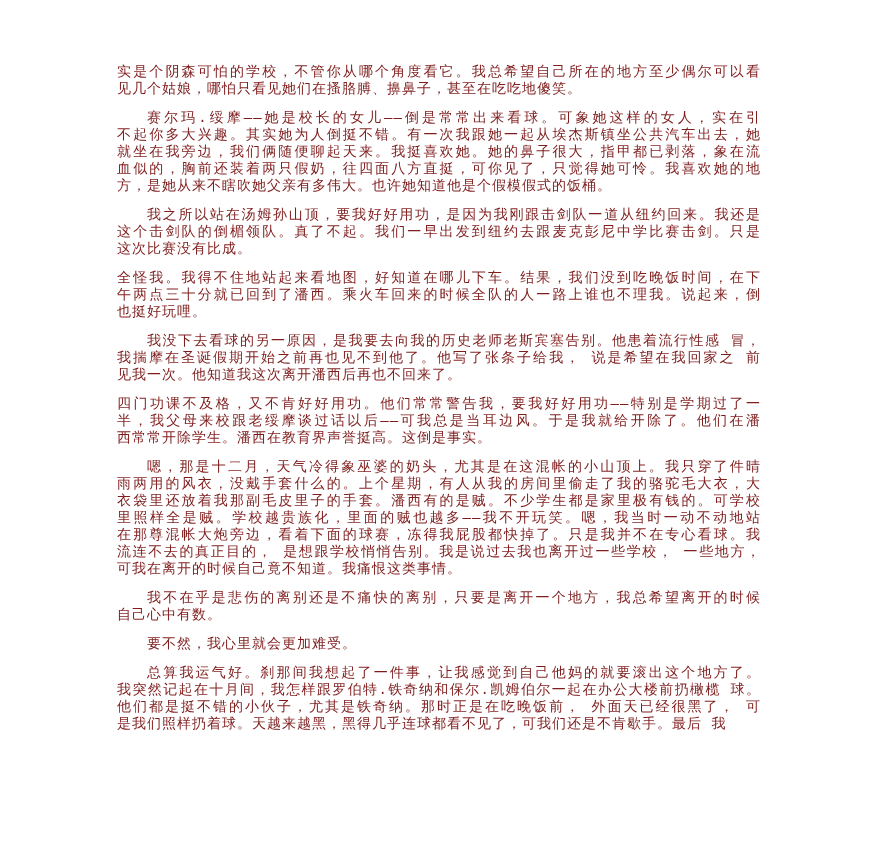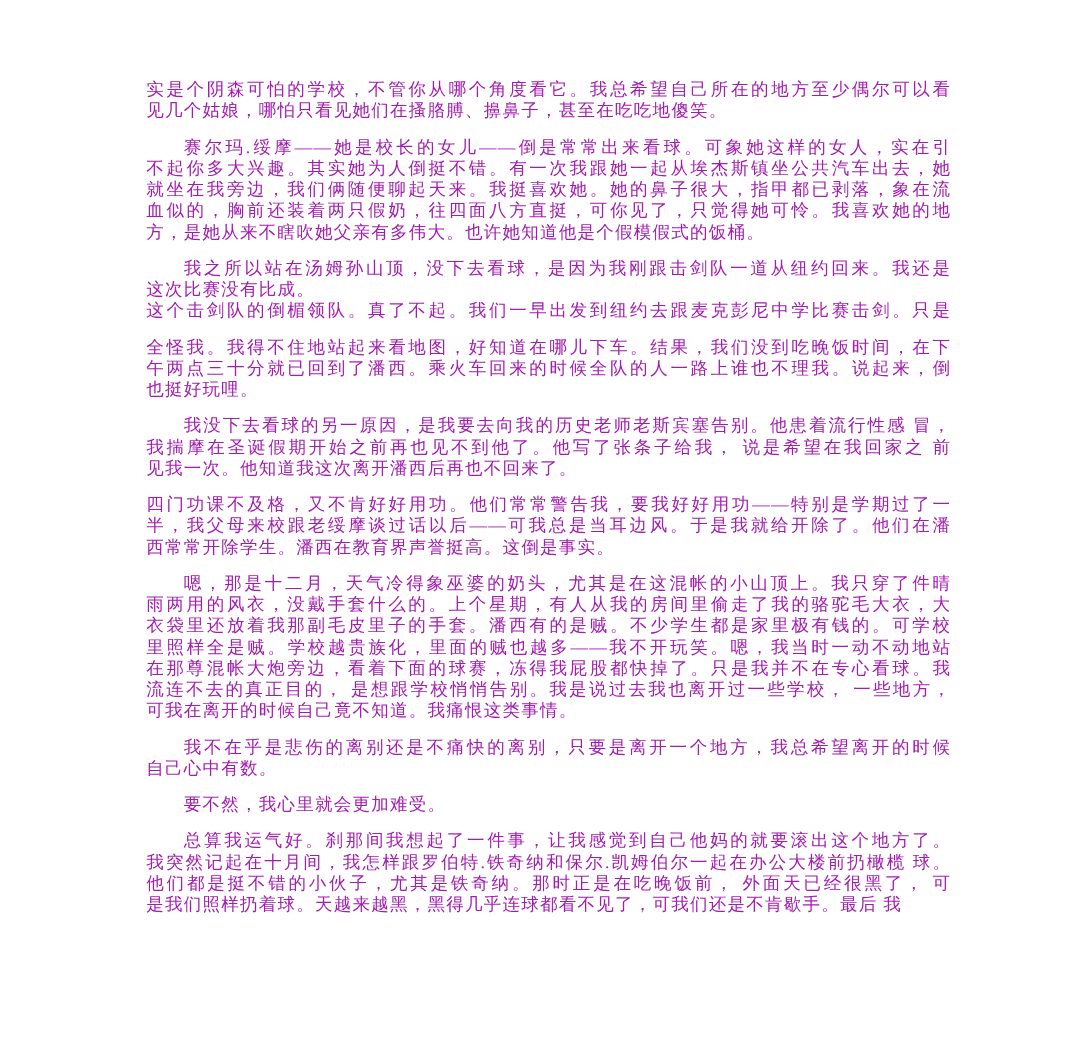--- a/index.html
+++ b/index.html
@@ -46,36 +46,36 @@
     text-align-last: left;
   }
   .line.first-indent {
     padding-left: 30px;
   }
 </style>
 </head>
 <body>
 
 <div class="page">
-  <div class="text-block" id="text-block" style="color: #a21caf;">
+  <div class="text-block" id="text-block" style="color: #7f1d1d; font-family: Liberation Mono, monospace;">
       <div class="paragraph">
         <div class="line">实是个阴森可怕的学校，不管你从哪个角度看它。我总希望自己所在的地方至少偶尔可以看</div>
         <div class="line end">见几个姑娘，哪怕只看见她们在搔胳膊、擤鼻子，甚至在吃吃地傻笑。</div>
       </div>
       <div class="paragraph">
         <div class="line first-indent">赛尔玛.绥摩——她是校长的女儿——倒是常常出来看球。可象她这样的女人，实在引</div>
         <div class="line">不起你多大兴趣。其实她为人倒挺不错。有一次我跟她一起从埃杰斯镇坐公共汽车出去，她</div>
         <div class="line">就坐在我旁边，我们俩随便聊起天来。我挺喜欢她。她的鼻子很大，指甲都已剥落，象在流</div>
         <div class="line">血似的，胸前还装着两只假奶，往四面八方直挺，可你见了，只觉得她可怜。我喜欢她的地</div>
         <div class="line end">方，是她从来不瞎吹她父亲有多伟大。也许她知道他是个假模假式的饭桶。</div>
       </div>
       <div class="paragraph">
-        <div class="line first-indent">我之所以站在汤姆孙山顶，没下去看球，是因为我刚跟击剑队一道从纽约回来。我还是</div>
+        <div class="line first-indent">我之所以站在汤姆孙山顶，要我好好用功，是因为我刚跟击剑队一道从纽约回来。我还是</div>
+        <div class="line">这个击剑队的倒楣领队。真了不起。我们一早出发到纽约去跟麦克彭尼中学比赛击剑。只是</div>
         <div class="line end">这次比赛没有比成。</div>
-        <div class="line">这个击剑队的倒楣领队。真了不起。我们一早出发到纽约去跟麦克彭尼中学比赛击剑。只是</div>
       </div>
       <div class="paragraph">
         <div class="line">全怪我。我得不住地站起来看地图，好知道在哪儿下车。结果，我们没到吃晚饭时间，在下</div>
         <div class="line">午两点三十分就已回到了潘西。乘火车回来的时候全队的人一路上谁也不理我。说起来，倒</div>
         <div class="line end">也挺好玩哩。</div>
       </div>
       <div class="paragraph">
         <div class="line first-indent">我没下去看球的另一原因，是我要去向我的历史老师老斯宾塞告别。他患着流行性感 冒，</div>
         <div class="line">我揣摩在圣诞假期开始之前再也见不到他了。他写了张条子给我， 说是希望在我回家之 前</div>
         <div class="line end">见我一次。他知道我这次离开潘西后再也不回来了。</div>

